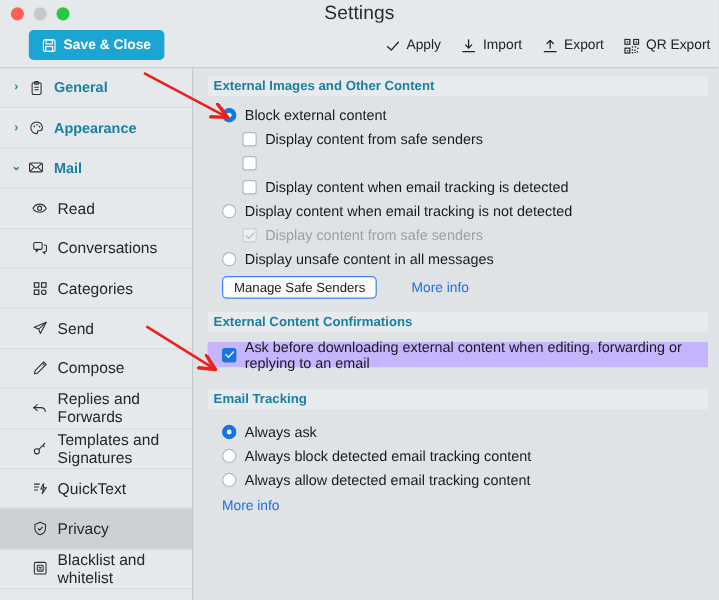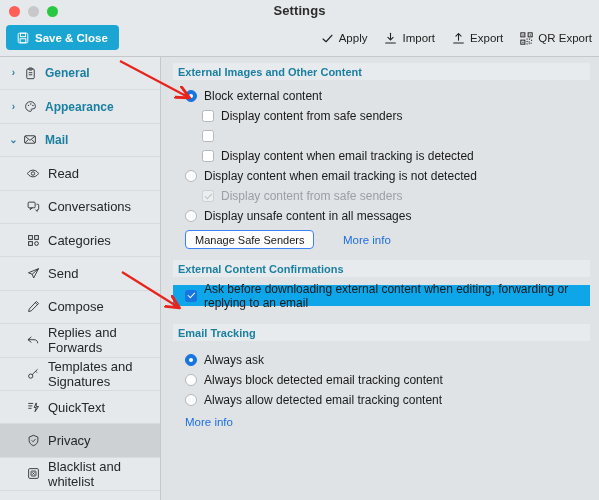--- a/index.html
+++ b/index.html
@@ -18,31 +18,31 @@
     background: #e6e9eb;
   }
   .traffic { position: absolute; top: 6px; left: 9px; display: flex; gap: 8px; }
   .light { width: 11px; height: 11px; border-radius: 50%; }
   .light.red { background: #ff5f57; }
   .light.yellow { background: #c8c8c8; }
   .light.green { background: #28c840; }
 
   .win-title {
     position: absolute; top: 3px; left: 0; width: 599px;
-    text-align: center; font-size: 13px; font-weight: bold; color: #2c2c2c;
+    text-align: center; font-size: 16px; font-weight: normal; color: #2c2c2c;
     letter-spacing: .1px;
   }
 
   
   .toolbar {
     position: absolute; top: 19px; left: 0; width: 599px; height: 38px;
     background: #e6e9eb; border-bottom: 1px solid #c4c8cb;
   }
   .save-btn {
-    position: absolute; left: 6px; top: 6px; height: 25px;
+    position: absolute; left: 24px; top: 6px; height: 25px;
     background: #1ba5d3; border-radius: 4px; color: #fff;
     display: flex; align-items: center; gap: 6px; padding: 0 11px;
     font-size: 11.5px; font-weight: bold; cursor: pointer;
   }
   .save-btn svg { display: block; }
 
   .tb-actions { position: absolute; right: 7px; top: 0; height: 38px; display: flex; align-items: center; gap: 17px; }
   .tb-item {
     display: flex; align-items: center; gap: 5px;
     font-size: 11.5px; color: #222; cursor: pointer; white-space: nowrap;
@@ -77,21 +77,21 @@
   .sec-head {
     margin: 6px 9px 0 12px; height: 17px; display: flex; align-items: center;
     background: #e8ebed; padding-left: 5px;
     color: #1a7fa0; font-weight: bold; font-size: 11px;
   }
   .opt-row {
     display: flex; align-items: center; height: 20px; font-size: 12px; color: #1a1a1a;
     padding-left: 24px; cursor: pointer;
   }
   .opt-row.indent { padding-left: 41px; }
-  .opt-row.band { background: #0ea5e9; margin: 0 9px 0 12px; padding-left: 12px; height: 21px; }
+  .opt-row.band { background: #c4b5fd; margin: 0 9px 0 12px; padding-left: 12px; height: 21px; }
   .opt-row.disabled { color: #9aa0a5; cursor: default; }
 
   
   .radio {
     width: 12px; height: 12px; border-radius: 50%; flex: 0 0 12px;
     background: #fff; border: 1px solid #b3b8bc; margin-right: 7px;
     display: flex; align-items: center; justify-content: center;
   }
   .radio.on { background: #1675e0; border-color: #1675e0; }
   .radio.on::after { content: ""; width: 4px; height: 4px; border-radius: 50%; background: #fff; }

